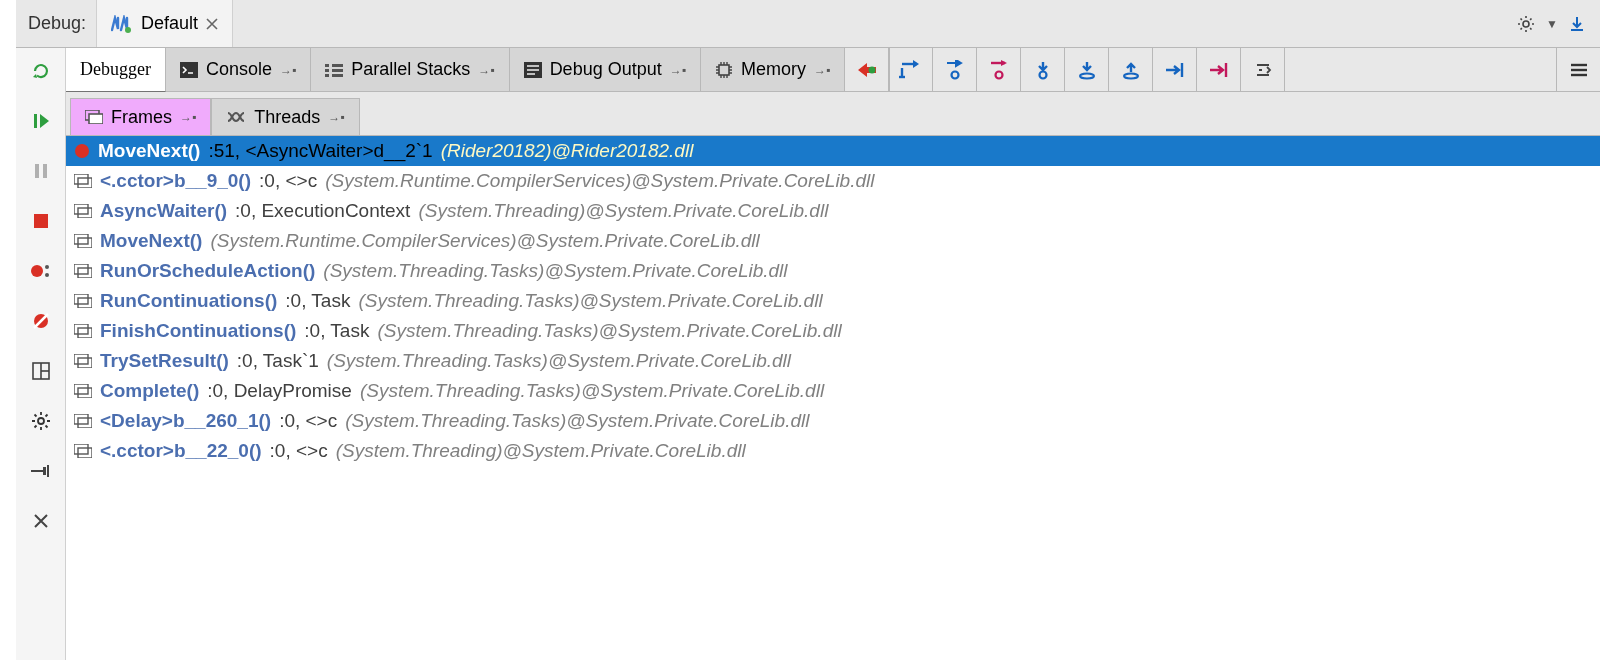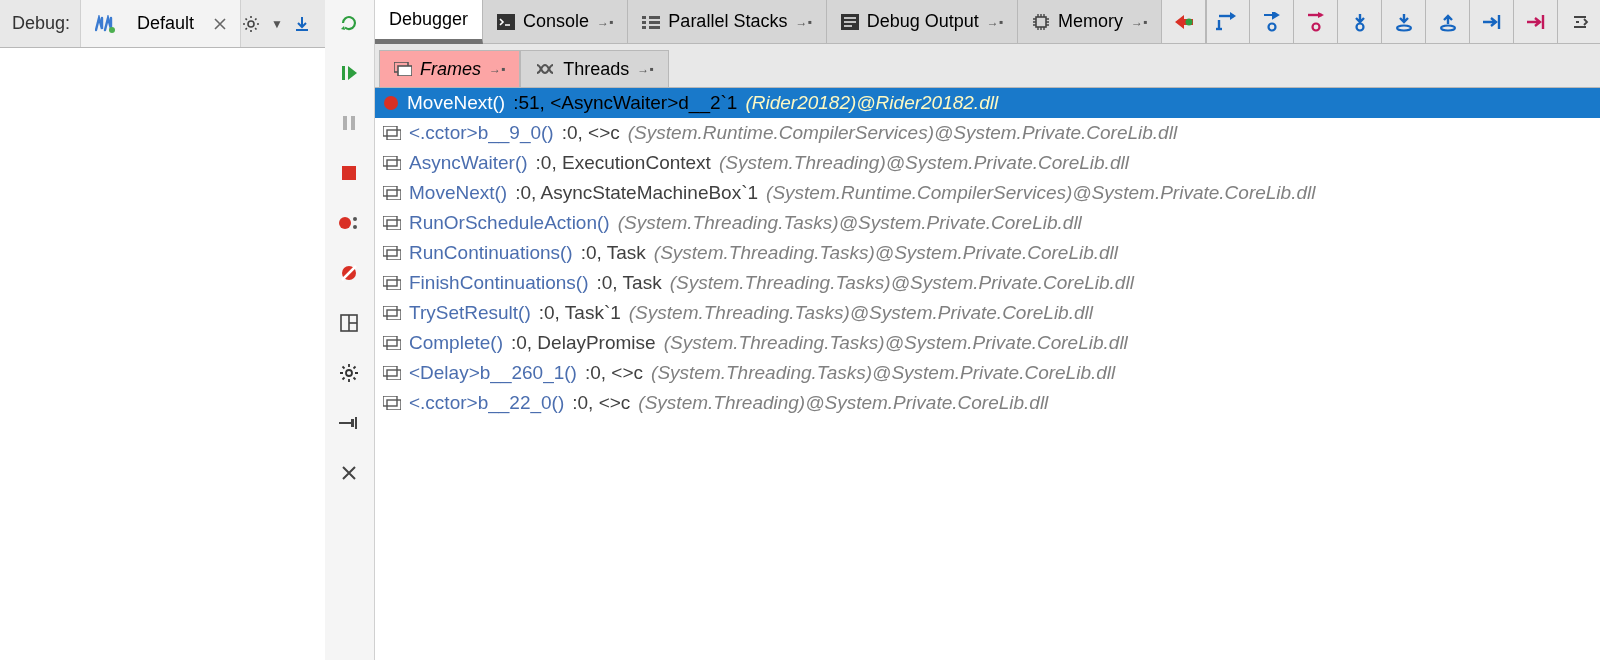--- a/index.html
+++ b/index.html
@@ -18,40 +18,40 @@
   body {
     margin: 0;
     font-family: "Segoe UI", Arial, sans-serif;
     font-size: 18px;
     color: #000;
     background: #fff;
     width: 1600px;
     height: 660px;
     overflow: hidden;
   }
-  .root { display: flex; height: 100%; }
+  .root { display: flex; flex-direction: column; height: 100%; margin-left: 16px; }
 
   
   .title-bar {
     display: flex;
     align-items: center;
     height: 48px;
     background: #e8e8e8;
     border-bottom: 1px solid var(--border);
     padding-left: 12px;
   }
   .title-label { color: #333; margin-right: 10px; }
   .title-tab {
     display: flex; align-items: center;
     height: 100%;
     background: #f3f3f3;
     border-left: 1px solid var(--light-border);
     border-right: 1px solid var(--light-border);
     padding: 0 14px;
-    gap: 20px;
+    gap: 8px;
   }
   .title-spacer { flex: 1; }
   .title-right { display: flex; align-items: center; gap: 10px; padding-right: 14px; }
   .icon { display: inline-flex; align-items: center; justify-content: center; }
 
   
   .main-row { display: flex; flex: 1; min-height: 0; }
 
   
   .left-sidebar {
@@ -76,21 +76,21 @@
   }
   .tab, .toolbtn {
     display: flex; align-items: center;
     padding: 0 14px;
     border-right: 1px solid var(--border);
     gap: 8px;
     background: var(--tab-inactive);
     cursor: pointer;
     white-space: nowrap;
   }
-  .tab.active { background: #fff; border-bottom: 5px solid #737373; margin-bottom: -1px; }
+  .tab.active { background: #fff; border-bottom: 1px solid #737373; margin-bottom: -1px; font-family: Liberation Serif, serif; }
   .iconbtn { width: 44px; display:flex; align-items:center; justify-content:center; border-right: 1px solid var(--border); cursor:pointer; }
   .iconbtn.noborder { border-right: none; }
   .tabbar .stretch { flex:1; border-right: none; background: var(--tab-bg); }
 
   
   .subtabbar {
     display: flex; align-items: stretch;
     background: var(--tab-bg);
     border-bottom: 1px solid var(--border);
     height: 44px;
@@ -98,21 +98,21 @@
   }
   .subtab {
     display: flex; align-items: center; gap:8px;
     padding: 0 14px;
     background: var(--tab-inactive);
     border: 1px solid var(--border);
     border-bottom: none;
     margin-top: 6px;
     cursor:pointer;
   }
-  .subtab.active { background:#fca5a5;font-style:italic; }
+  .subtab.active { background:#f0abfc; }
   .subtabbar .rest { flex:1; }
 
   
   .thread-row {
     display:flex; align-items:center;
     height:50px;
     padding: 6px 6px;
     gap: 10px;
     border-bottom: 1px solid var(--light-border);
   }
@@ -134,21 +134,21 @@
     display:flex; align-items:center;
     padding: 4px 8px;
     gap: 8px;
     font-size: 19px;
     white-space: nowrap;
     cursor:pointer;
   }
   .frame-row.selected { background: var(--selection); color: #fff; }
   .frame-row.selected .loc-italic { color: #fef9c3; }
   .frame-row.selected .method { color:#fff; }
-  .method { color: var(--link); }
+  .method { color: var(--link); font-weight: bold; }
   .line-cls { color:#404040; }
   .loc-italic { color: var(--italic-gray); font-style: italic; }
   .stack-glyph { width:18px; height:14px; display:inline-block; }
 
   .pin-arrow { font-size: 12px; color:#555; }
 </style>
 </head>
 <body>
 
 <div class="root">
@@ -438,21 +438,20 @@
             <span class="loc-italic">(System.Threading)@System.Private.CoreLib.dll</span>
           </div>
           <div class="frame-row">
             <span class="icon" style="color: rgb(85, 85, 85);">
               <svg class="stack-glyph" viewBox="0 0 18 14">
                 <rect x="0" y="0" width="14" height="10" fill="none" stroke="currentColor" stroke-width="1.4"></rect>
                 <rect x="4" y="4" width="14" height="10" fill="currentColor" fill-opacity="0" stroke="currentColor" stroke-width="1.4"></rect>
               </svg>
             </span>
             <span class="method">MoveNext()</span>
-            <span class="line-cls">:0, AsyncStateMachineBox`1 </span>
             <span class="loc-italic">(System.Runtime.CompilerServices)@System.Private.CoreLib.dll</span>
           </div>
           <div class="frame-row">
             <span class="icon" style="color: rgb(85, 85, 85);">
               <svg class="stack-glyph" viewBox="0 0 18 14">
                 <rect x="0" y="0" width="14" height="10" fill="none" stroke="currentColor" stroke-width="1.4"></rect>
                 <rect x="4" y="4" width="14" height="10" fill="currentColor" fill-opacity="0" stroke="currentColor" stroke-width="1.4"></rect>
               </svg>
             </span>
             <span class="method">RunOrScheduleAction()</span>

